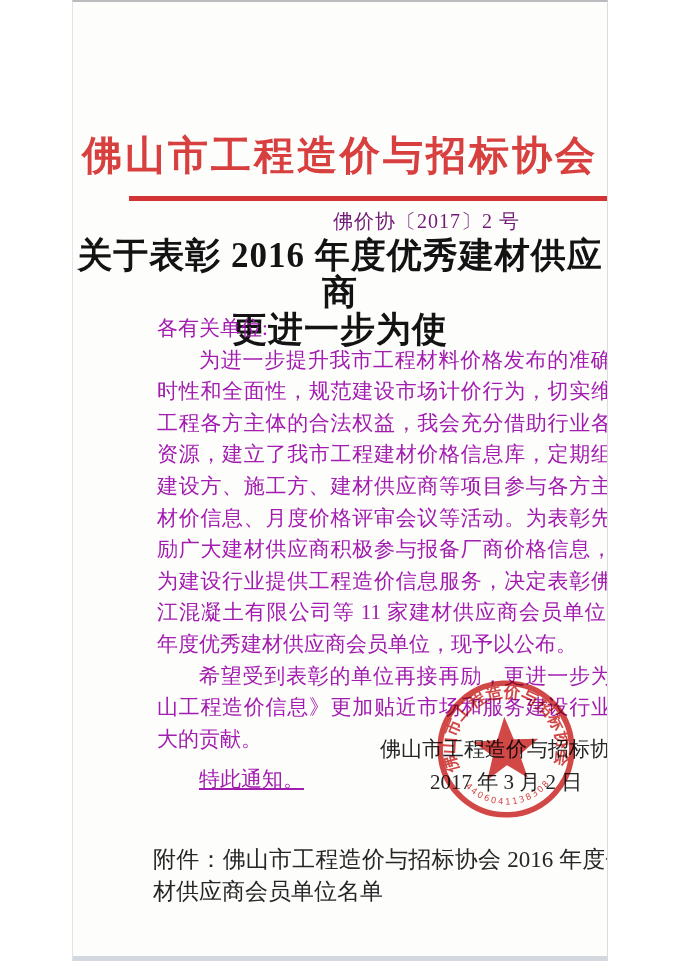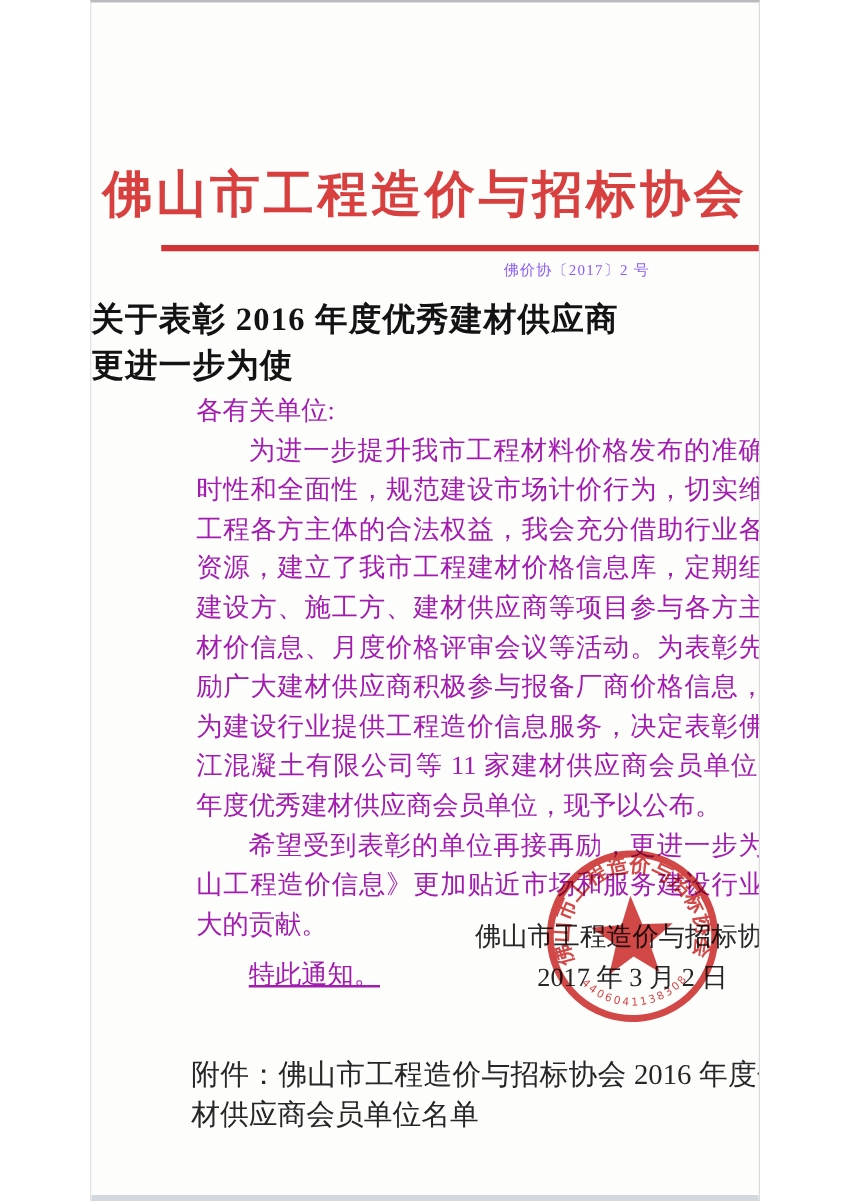--- a/index.html
+++ b/index.html
@@ -36,30 +36,30 @@
   }
   .red-rule {
     position: absolute;
     top: 194px; left: 56px;
     width: 546px; height: 5px;
     background: #d23436;
   }
   .doc-number {
     position: absolute;
     top: 206px; right: 87px;
-    font-size: 12px;
-    color: #8b5cf6;
+    font-size: 20px;
+    color: #701a75;
     letter-spacing: 1px;
   }
 
   .title {
     position: absolute;
     top: 235px; left: 0; right: 0;
-    text-align: left;
-    font-size: 26px;
+    text-align: center;
+    font-size: 35px;
     font-weight: bold;
     color: #131313;
     line-height: 37px;
     letter-spacing: 1px;
   }
 
   .content {
     position: absolute;
     top: 311px; left: 84px;
     width: 520px;

